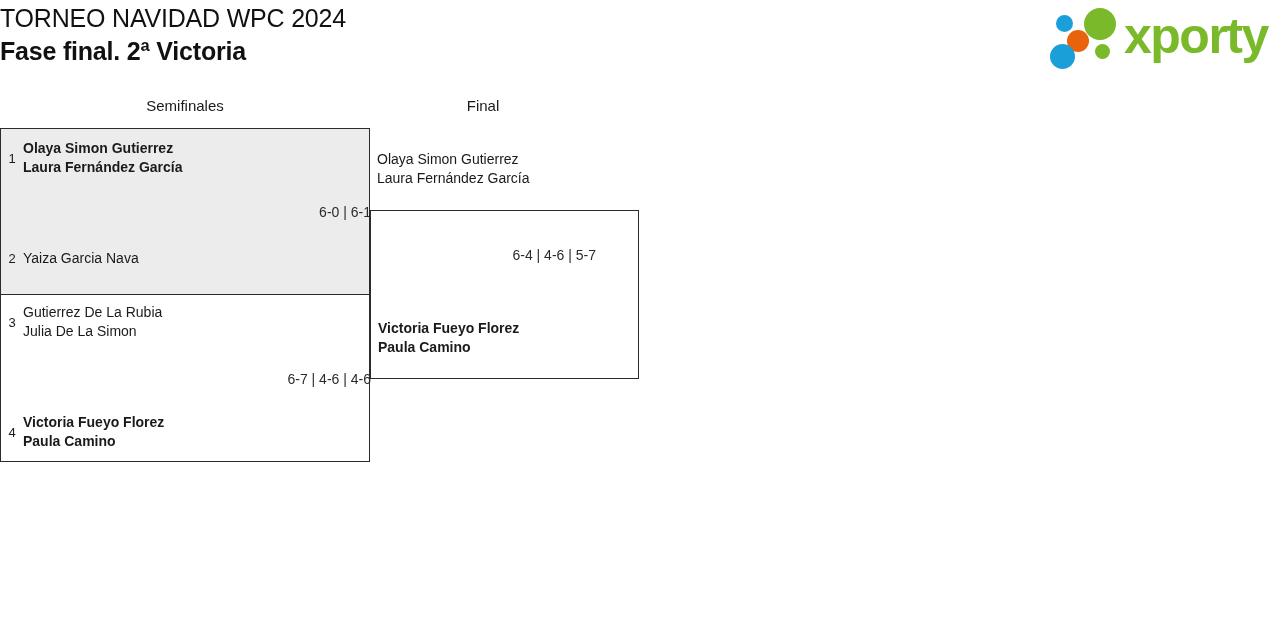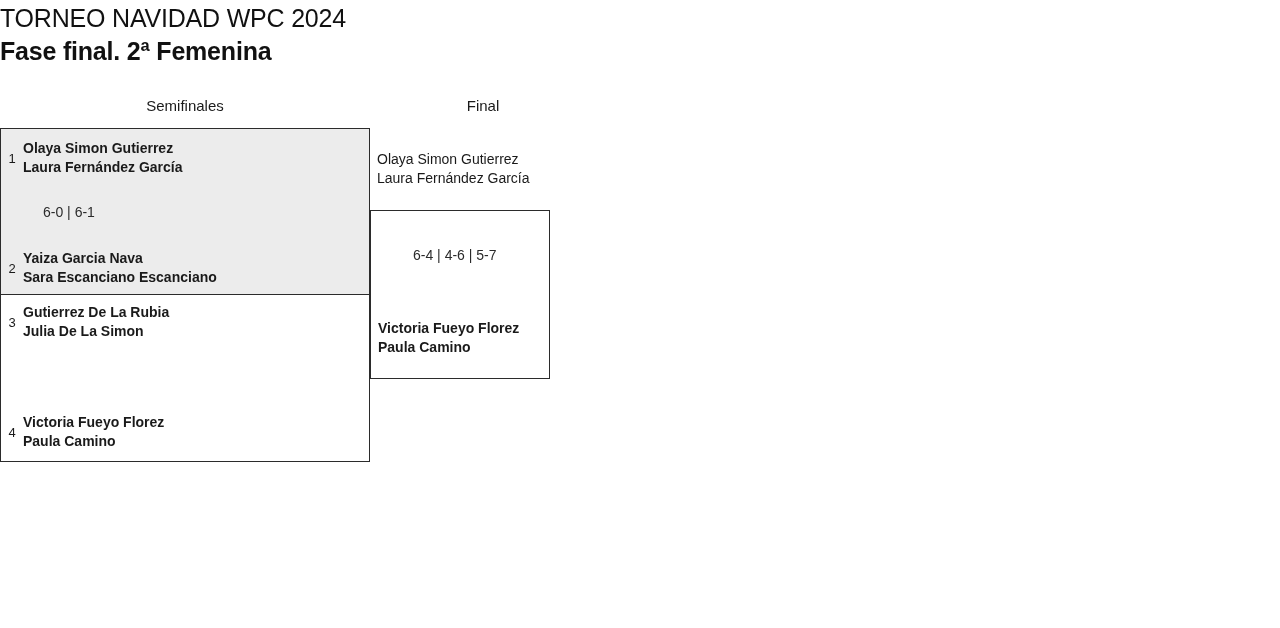--- a/index.html
+++ b/index.html
@@ -96,21 +96,21 @@
     width: 370px; height: 167px;
     background: #ececec;
   }
   .match.sf2 {
     left: 0px; top: 294px;
     width: 370px; height: 168px;
     background: #ffffff;
   }
   .match.fin {
     left: 370px; top: 210px;
-    width: 180px; height: 169px;
+    width: 269px; height: 169px;
     background: #ffffff;
     border-left: 1px solid #2b2b2b;
   }
 
   
   .team {
     position: absolute;
     display: flex;
     align-items: center;
   }
@@ -123,35 +123,34 @@
     color: #1a1a1a;
     line-height: 15px;
   }
   .players {
     font-size: 14px;
     line-height: 19px;
     color: #1a1a1a;
     white-space: nowrap;
   }
   .players.win { font-weight: 700; }
-  .players.lose { font-weight: 700; }
+  .players.lose { font-weight: 400; }
 
   .sf1 .team-top    { left: 0px; top: 10px;  }
   .sf1 .team-bottom { left: 0px; top: 120px; }
   .sf2 .team-top    { left: 0px; top: 8px;   }
   .sf2 .team-bottom { left: 0px; top: 118px; }
 
   .score {
     position: absolute;
     font-size: 14px;
     font-weight: 400;
     color: #2b2b2b;
     white-space: nowrap;
-    text-align: left;
-    margin-left: 42px;
+    text-align: right;
   }
   .sf1 .score { left: 0px; top: 75px;  width: 370px; }
   .sf2 .score { left: 0px; top: 76px;  width: 370px; }
   .fin .score { left: 0px; top: 36px;  width: 225px; }
 
   
   .fin-team-top {
     position: absolute;
     left: 377px; top: 150px;
     font-size: 14px;
@@ -171,23 +170,33 @@
   }
   .player-line { display: block; }
 </style>
 </head>
 <body>
 
 <div class="header">
 
   <div class="title-block">
     <div class="title-line1">TORNEO NAVIDAD WPC 2024</div>
-    <div class="title-line2">Fase final. 2ª Femenina</div>
-  </div>
-
+    <div class="title-line2">Fase final. 2ª Victoria</div>
+  </div>
+
+  <div class="logo">
+    <div class="logo-dots">
+      <span class="dot dot-blue-sm"></span>
+      <span class="dot dot-green-lg"></span>
+      <span class="dot dot-orange"></span>
+      <span class="dot dot-green-sm"></span>
+      <span class="dot dot-blue-lg"></span>
+    </div>
+    <div class="logo-word">xporty</div>
+  </div>
 
 </div>
 
 <div class="bracket">
 
   <div class="round-header final">Final</div>
   <div class="round-header semis">Semifinales</div>
 
   <div class="match sf1">
 
@@ -198,36 +207,36 @@
         <span class="player-line">Laura Fernández García</span>
       </span>
     </div>
 
     <div class="score">6-0 | 6-1</div>
 
     <div class="team team-bottom">
       <span class="seed">2</span>
       <span class="players lose">
         <span class="player-line">Yaiza Garcia Nava</span>
-        <span class="player-line">Sara Escanciano Escanciano</span>
       </span>
     </div>
 
   </div>
 
   <div class="match sf2">
 
     <div class="team team-top">
       <span class="seed">3</span>
       <span class="players lose">
         <span class="player-line">Gutierrez De La Rubia</span>
         <span class="player-line">Julia De La Simon</span>
       </span>
     </div>
 
+    <div class="score">6-7 | 4-6 | 4-6</div>
 
     <div class="team team-bottom">
       <span class="seed">4</span>
       <span class="players win">
         <span class="player-line">Victoria Fueyo Florez</span>
         <span class="player-line">Paula Camino</span>
       </span>
     </div>
 
   </div>

